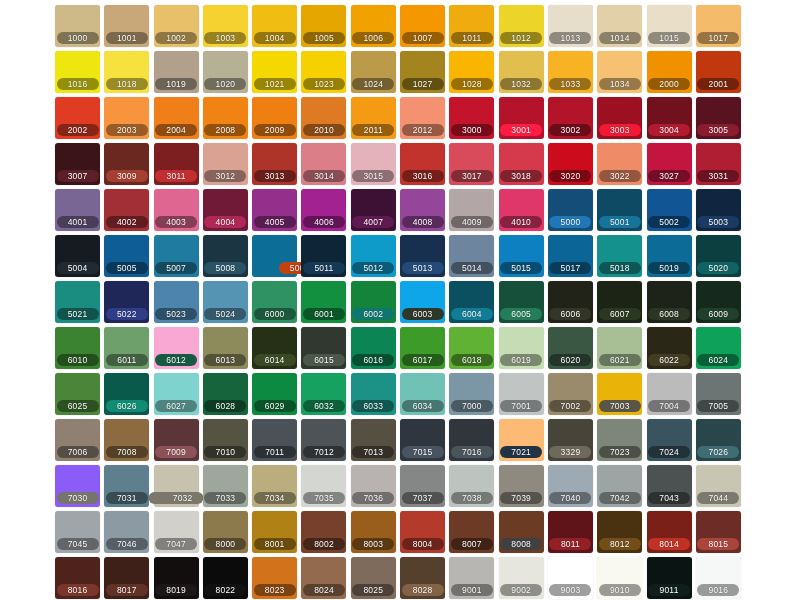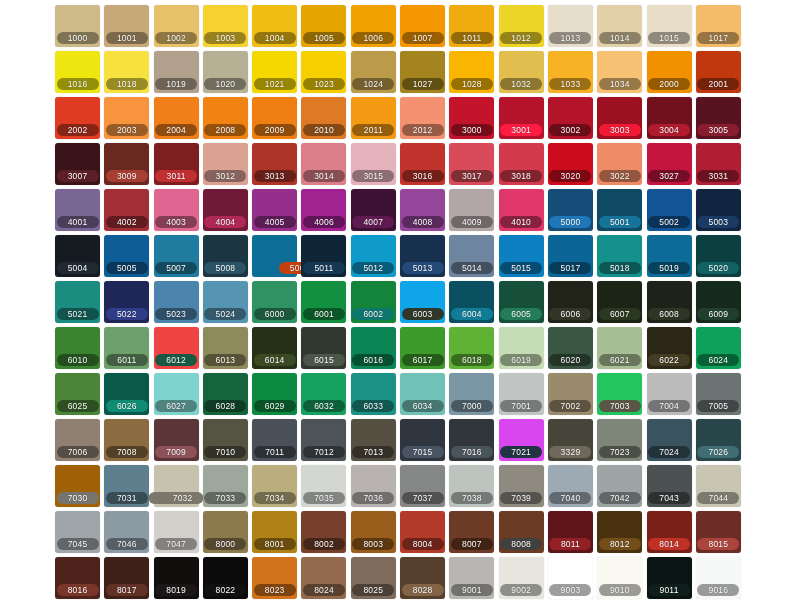--- a/index.html
+++ b/index.html
@@ -355,21 +355,21 @@
       </div>
       <div class="swatch" style="background: rgb(21, 41, 28);">
         <span class="swatch-label" style="background: rgb(33, 64, 43);">6009</span>
       </div>
       <div class="swatch" style="background: rgb(59, 131, 48);">
         <span class="swatch-label" style="background: rgb(35, 79, 29);">6010</span>
       </div>
       <div class="swatch" style="background: rgb(110, 160, 108);">
         <span class="swatch-label" style="background: rgb(66, 96, 65);">6011</span>
       </div>
-      <div class="swatch" style="background: #ef4444;">
+      <div class="swatch" style="background: #f9a8d4;">
         <span class="swatch-label" style="background: rgb(23, 90, 67);">6012</span>
       </div>
       <div class="swatch" style="background: rgb(141, 138, 91);">
         <span class="swatch-label" style="background: rgb(85, 83, 55);">6013</span>
       </div>
       <div class="swatch" style="background: rgb(37, 48, 23);">
         <span class="swatch-label" style="background: rgb(57, 74, 36);">6014</span>
       </div>
       <div class="swatch" style="background: rgb(48, 56, 47);">
         <span class="swatch-label" style="background: rgb(74, 87, 73);">6015</span>
@@ -424,21 +424,21 @@
       </div>
       <div class="swatch" style="background: rgb(123, 150, 164);">
         <span class="swatch-label" style="background: rgb(74, 90, 98);">7000</span>
       </div>
       <div class="swatch" style="background: rgb(192, 197, 196);">
         <span class="swatch-label" style="background: rgb(119, 122, 122);">7001</span>
       </div>
       <div class="swatch" style="background: rgb(155, 139, 109);">
         <span class="swatch-label" style="background: rgb(93, 83, 65);">7002</span>
       </div>
-      <div class="swatch" style="background: #22c55e;">
+      <div class="swatch" style="background: #eab308;">
         <span class="swatch-label" style="background: rgb(89, 85, 71);">7003</span>
       </div>
       <div class="swatch" style="background: rgb(187, 187, 187);">
         <span class="swatch-label" style="background: rgb(116, 116, 116);">7004</span>
       </div>
       <div class="swatch" style="background: rgb(109, 116, 116);">
         <span class="swatch-label" style="background: rgb(65, 70, 70);">7005</span>
       </div>
       <div class="swatch" style="background: rgb(143, 128, 113);">
         <span class="swatch-label" style="background: rgb(86, 77, 68);">7006</span>
@@ -460,36 +460,36 @@
       </div>
       <div class="swatch" style="background: rgb(86, 80, 67);">
         <span class="swatch-label" style="background: rgb(52, 48, 40);">7013</span>
       </div>
       <div class="swatch" style="background: rgb(47, 54, 64);">
         <span class="swatch-label" style="background: rgb(73, 84, 99);">7015</span>
       </div>
       <div class="swatch" style="background: rgb(48, 54, 59);">
         <span class="swatch-label" style="background: rgb(74, 84, 91);">7016</span>
       </div>
-      <div class="swatch" style="background: #d946ef; padding-left: 12px;">
+      <div class="swatch" style="background: #fdba74; padding-left: 12px;">
         <span class="swatch-label" style="background: rgb(34, 51, 67);">7021</span>
       </div>
       <div class="swatch" style="background: rgb(71, 68, 58);">
         <span class="swatch-label" style="background: rgb(110, 105, 90);">3329</span>
       </div>
       <div class="swatch" style="background: rgb(126, 134, 121);">
         <span class="swatch-label" style="background: rgb(76, 80, 73);">7023</span>
       </div>
       <div class="swatch" style="background: rgb(57, 84, 95);">
         <span class="swatch-label" style="background: rgb(34, 50, 57);">7024</span>
       </div>
       <div class="swatch" style="background: rgb(41, 70, 75);">
         <span class="swatch-label" style="background: rgb(64, 109, 116);">7026</span>
       </div>
-      <div class="swatch" style="background: #a16207; padding-left: 44px;">
+      <div class="swatch" style="background: #8b5cf6; padding-left: 44px;">
         <span class="swatch-label" style="background: rgb(118, 117, 109);">7030</span>
       </div>
       <div class="swatch" style="background: rgb(94, 127, 141);">
         <span class="swatch-label" style="background: rgb(56, 76, 85);">7031</span>
       </div>
       <div class="swatch" style="background: rgb(198, 194, 173);">
         <span class="swatch-label" style="background: rgb(123, 120, 107); padding-left: 17px;">7032</span>
       </div>
       <div class="swatch" style="background: rgb(157, 167, 155);">
         <span class="swatch-label" style="background: rgb(97, 104, 96);">7033</span>

